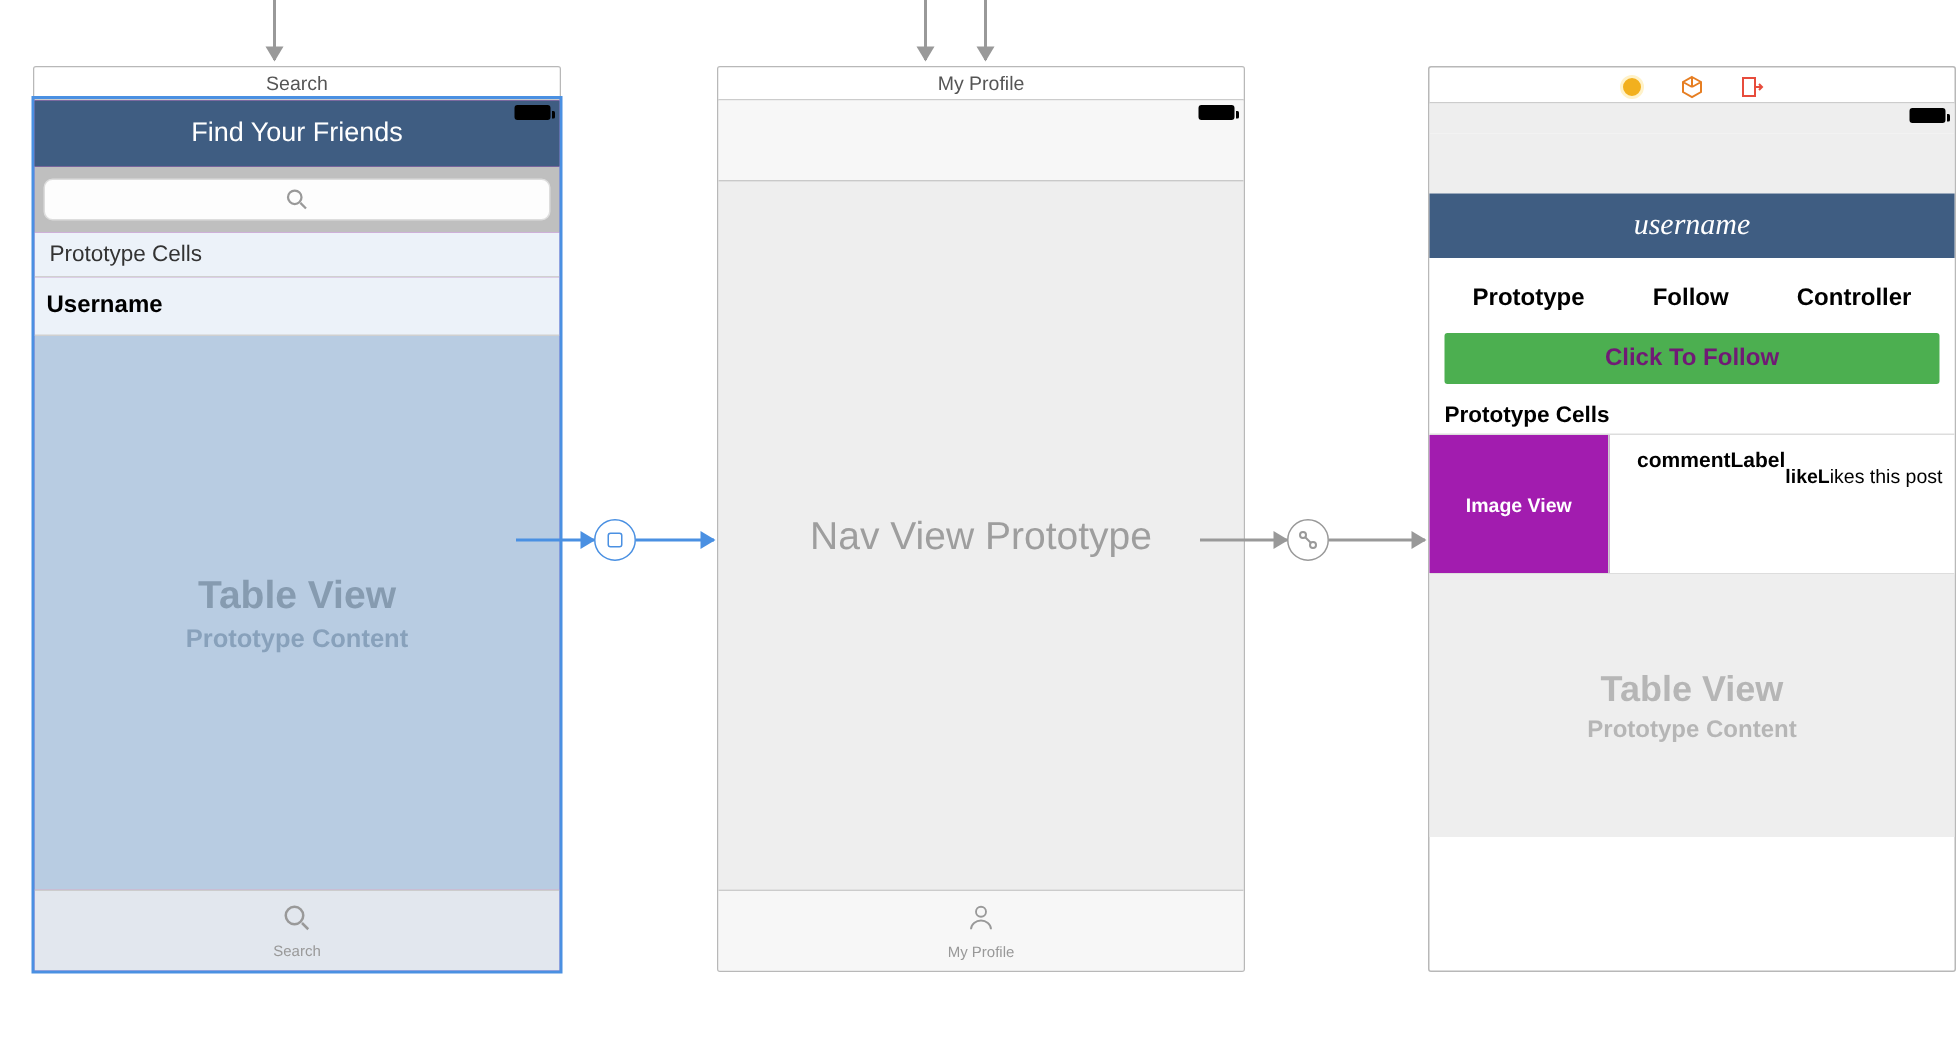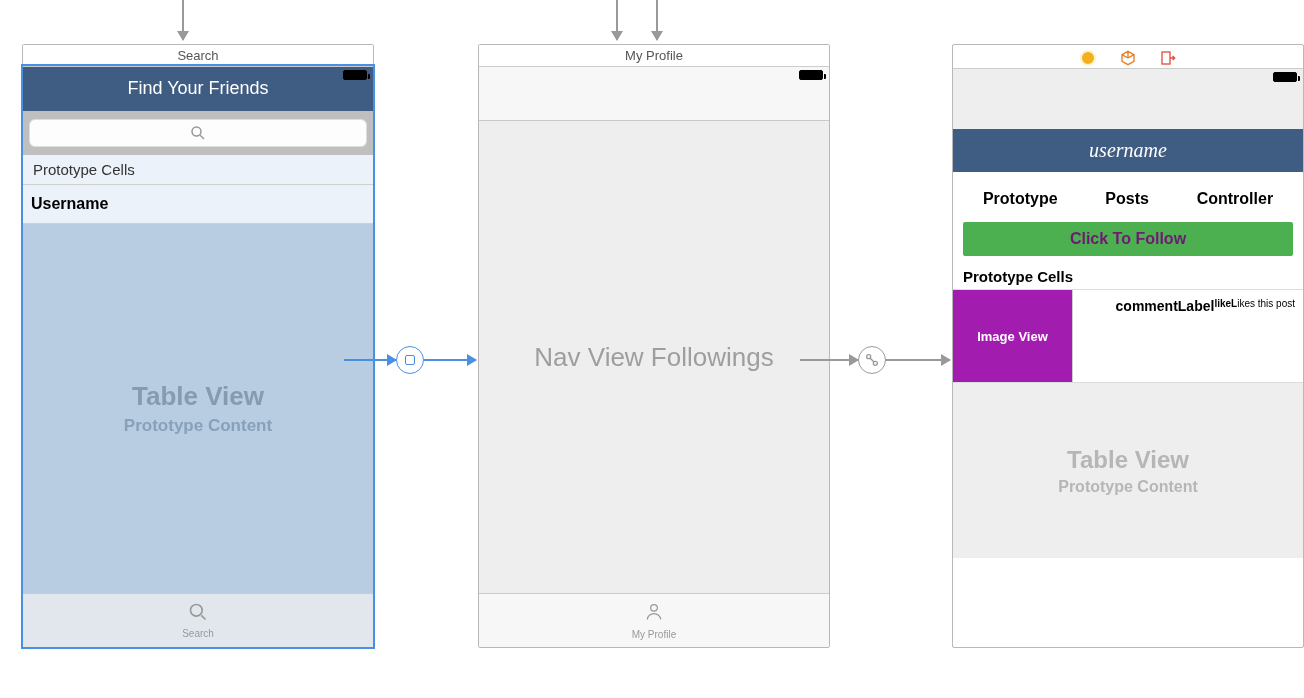--- a/index.html
+++ b/index.html
@@ -213,21 +213,21 @@
     display: flex; align-items: center; justify-content: center;
     border-right: 1px solid #ccc;
   }
   .cell-right {
     flex: 1;
     display: flex; justify-content: flex-end;
     padding: 8px 8px 8px 16px;
     font-size: 14px;
   }
   .cell-right .comment { font-weight: 600; }
-  .cell-right .likes-row { display: flex; gap: 0px; font-size: 10px;}
+  .cell-right .likes-row { display: flex; gap: 0px; font-size: 13px; margin-top: 12px;}
   .cell-right .likes-row .b { font-weight: 700; }
   .tableview-bg-3 {
     background: #eeeeee;
     height: 175px;
     display:flex; flex-direction:column; align-items:center; justify-content:center;
     color: #b6b6b6;
   }
   .tv3-title { font-size: 24px; font-weight: 700; }
   .tv3-sub { font-size: 16px; font-weight: 600; margin-top: 4px;}
 
@@ -323,21 +323,21 @@
   <div class="h-arrow blue" style="left:424px; top:359px; width:52px;"></div>
 
   <div id="scene2" class="scene">
     <div class="scene-title">My Profile</div>
     <div class="scene-inner">
       <div class="navbar-plain">
         <div class="status-bar" style="position:absolute; top:0; left:0; right:0;">
             <div class="battery"></div>
           </div>
       </div>
-      <div class="scene2-body">Nav View Followings</div>
+      <div class="scene2-body">Nav View Prototype</div>
       <div class="tabbar">
         <span class="tab-icon">
           <svg width="20" height="22" viewBox="0 0 24 24" fill="none" stroke="#999" stroke-width="1.5">
               <circle cx="12" cy="7" r="4"></circle>
               <path d="M4 21c0-4 4-7 8-7s8 3 8 7"></path>
             </svg>
         </span>
         <span class="tab-label">My Profile</span>
       </div>
     </div>
@@ -374,21 +374,21 @@
       <div class="scene3-status">
         <div class="battery"></div>
       </div>
       <div style="background:#eeeeee; height:40px;"></div>
       <div class="navbar-username" style="margin-top:0;">
         <span>username</span>
       </div>
       <div class="scene3-white">
         <div class="stats-row">
           <span>Prototype</span>
-          <span>Posts</span>
+          <span>Follow</span>
           <span>Controller</span>
         </div>
         <div class="follow-btn">Click To Follow</div>
         <div class="proto-cells-3">Prototype Cells</div>
         <div class="proto-cell-row">
           <div class="imgview">Image View</div>
           <div class="cell-right">
             <div class="comment">commentLabel</div>
             <div class="likes-row">
               <span class="b">likeL</span>

